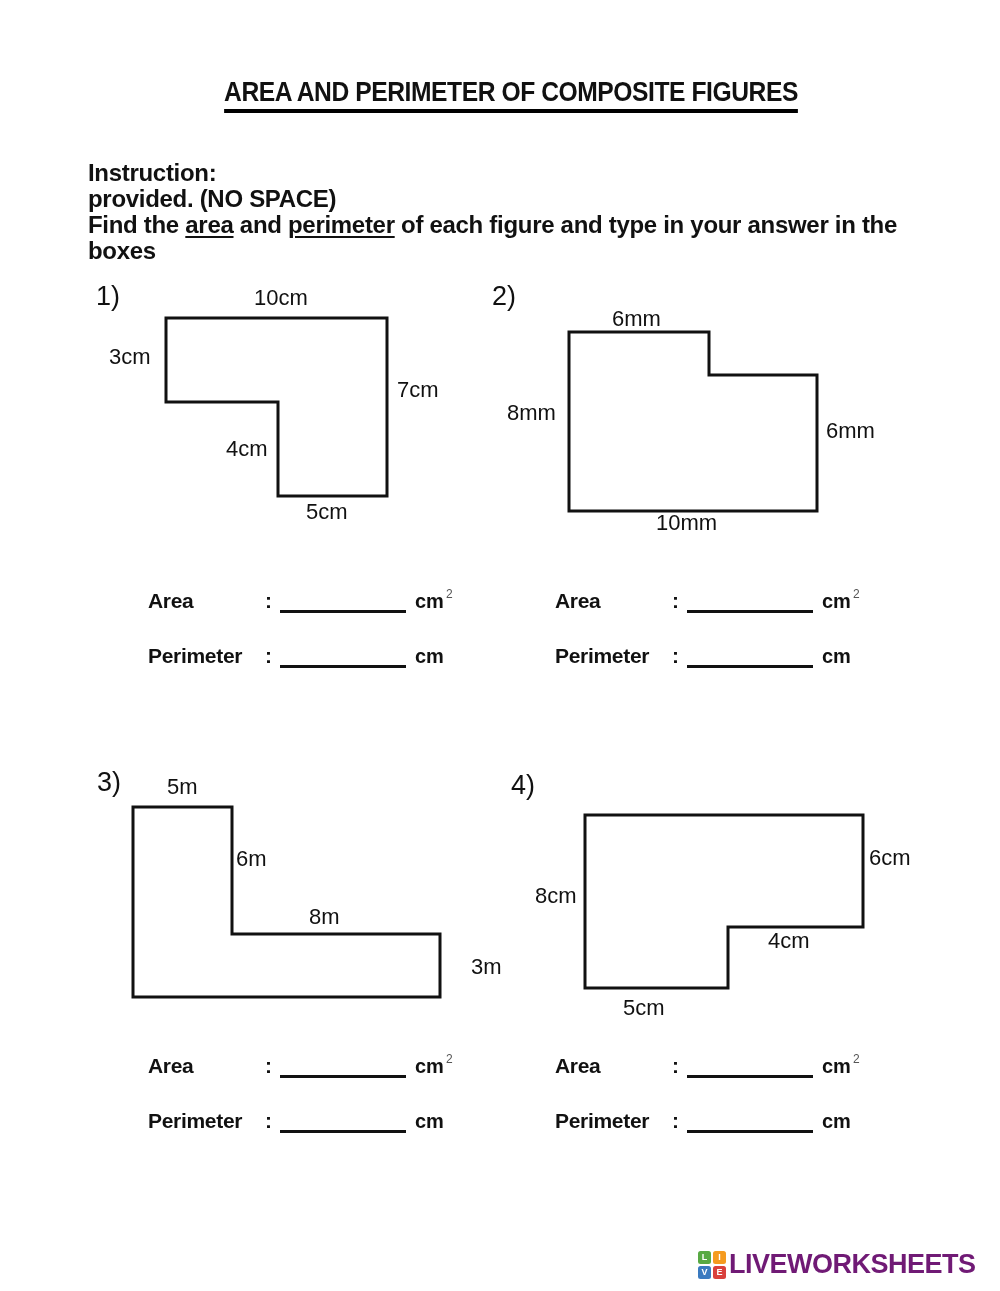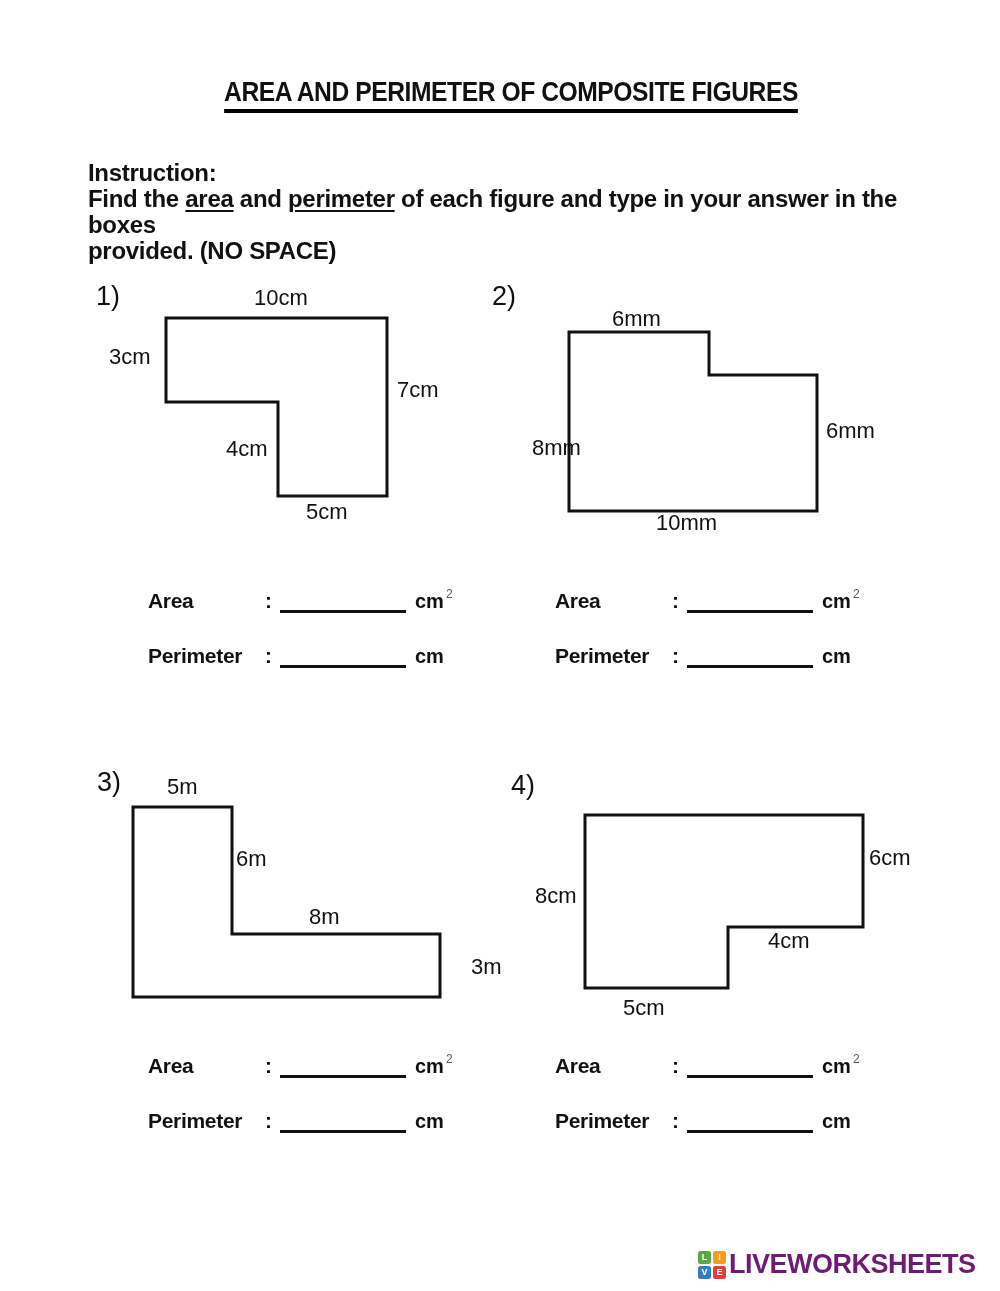--- a/index.html
+++ b/index.html
@@ -148,22 +148,22 @@
 <body>
 
 <div class="page">
 
   <div class="title-wrap">
     <span class="title">AREA AND PERIMETER OF COMPOSITE FIGURES</span>
   </div>
 
   <div class="instructions">
     <div>Instruction:</div>
+    <div>provided. (NO SPACE)</div>
     <div><span>Find the </span><span class="u">area</span><span> and </span><span class="u">perimeter</span><span> of each figure and type in your answer in the boxes</span></div>
-    <div>provided. (NO SPACE)</div>
   </div>
 
   <div class="pnum" style="left:96px;top:281px;">1)</div>
   <div class="fig" style="left:160px;top:312px;">
     <svg width="235" height="192">
       <polygon points="6,6 227,6 227,184 118,184 118,90 6,90"></polygon>
     </svg>
   </div>
   <span class="dim" style="left:254px;top:285px;">10cm</span>
   <span class="dim" style="left:109px;top:344px;">3cm</span>
@@ -171,21 +171,21 @@
   <span class="dim" style="left:226px;top:436px;">4cm</span>
   <span class="dim" style="left:306px;top:499px;">5cm</span>
 
   <div class="pnum" style="left:492px;top:281px;">2)</div>
   <div class="fig" style="left:562px;top:326px;">
     <svg width="262" height="192">
       <polygon points="7,6 147,6 147,49 255,49 255,185 7,185"></polygon>
     </svg>
   </div>
   <span class="dim" style="left:612px;top:306px;">6mm</span>
-  <span class="dim" style="left:532px;top:400px;margin-top:35px;">8mm</span>
+  <span class="dim" style="left:507px;top:400px;">8mm</span>
   <span class="dim" style="left:826px;top:418px;">6mm</span>
   <span class="dim" style="left:656px;top:510px;">10mm</span>
 
   <div class="answers" style="left:148px;top:585px;">
     <div class="arow">
       <span class="albl">Area</span>
       <span class="acolon">:</span>
       <span class="blank"></span>
       <span class="aunit"><span>cm</span><sup>2</sup></span>
     </div>

